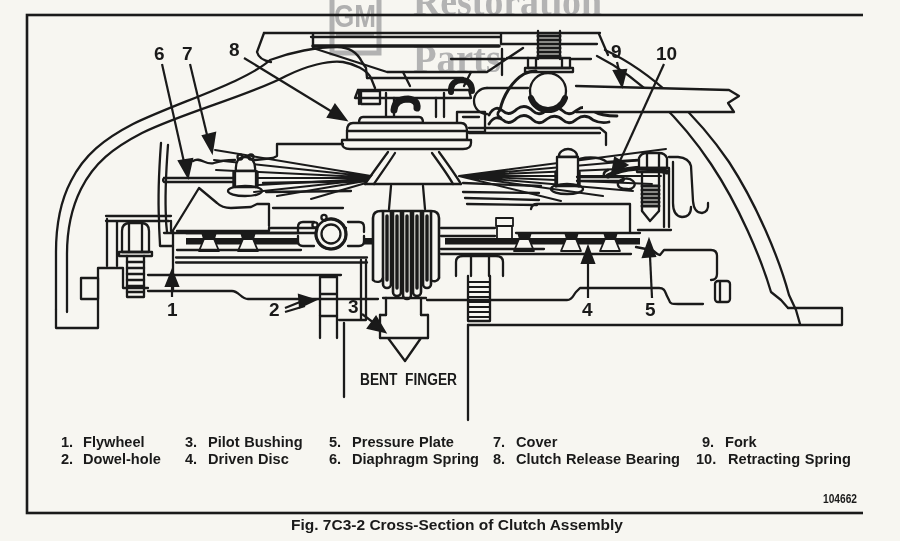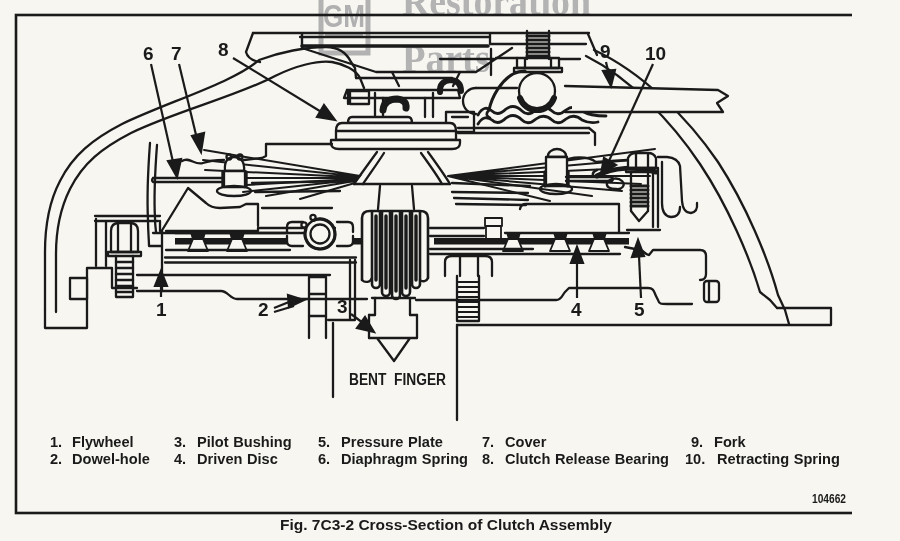--- a/index.html
+++ b/index.html
@@ -1,17 +1,17 @@
 <!DOCTYPE html>
 <html><head>
 <meta charset="utf-8">
 <style>
 html,body{margin:0;padding:0;background:#f7f6f1;}
 #page{position:relative;width:852px;height:541px;background:#f7f6f1;overflow:hidden;
-font-family:"Liberation Sans", sans-serif;}
+font-family:"Liberation Sans", sans-serif;padding-left:11px;}
 </style>
 </head>
 <body>
 <div id="page">
 <svg width="900" height="541" viewBox="0 0 900 541">
 <rect x="0" y="0" width="900" height="541" fill="#f7f6f1"></rect>
 
 <g id="watermark">
   <rect x="321" y="-18" width="47" height="71" fill="none" stroke="#b2b2b2" stroke-width="5"></rect>
   <text x="344" y="27" font-size="31" font-weight="bold" fill="#b0b0b0" text-anchor="middle" textLength="42" lengthAdjust="spacingAndGlyphs">GM</text>

